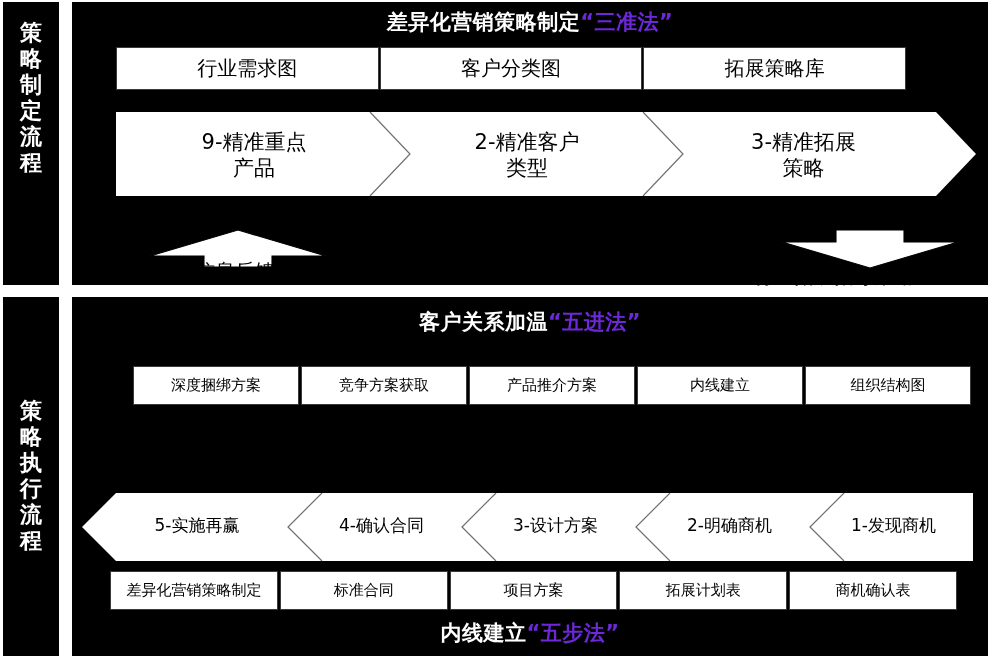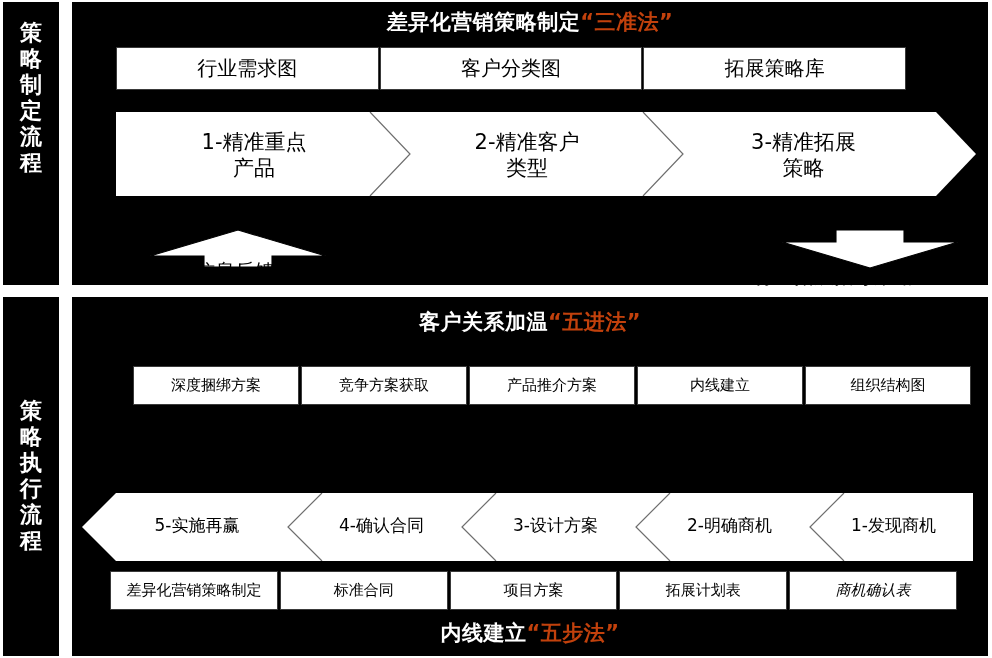--- a/index.html
+++ b/index.html
@@ -53,21 +53,21 @@
   
   .sec-title {
     position: absolute;
     text-align: center;
     font-size: 21px;
     font-weight: 700;
     color: #ffffff;
     white-space: nowrap;
     letter-spacing: 0.5px;
   }
-  .sec-title .accent { color: #c2410c; }
+  .sec-title .accent { color: #6d28d9; }
   .title-top    { left: 72px; width: 916px; top: 8px; }
   .title-mid    { left: 72px; width: 916px; top: 308px; }
   .title-bottom { left: 72px; width: 916px; top: 619px; }
 
   
   .box-row {
     position: absolute;
     display: flex;
   }
   .box {
@@ -100,21 +100,21 @@
   }
   .row-mid-boxes .box:last-child { margin-right: 0; }
 
   .row-bot-boxes { left: 110px; top: 571px; width: 863px; height: 39px; }
   .row-bot-boxes .box {
     width: 171px;
     height: 39px;
     font-size: 15px;
     margin-right: 2px;
   }
-  .row-bot-boxes .box:last-child { margin-right: 16px; font-style: italic; }
+  .row-bot-boxes .box:last-child { margin-right: 16px; }
 
   
   .chev-row {
     position: absolute;
   }
   .chev-row svg { display: block; }
   .chev-label {
     position: absolute;
     color: #000000;
     text-align: center;
@@ -176,21 +176,21 @@
     <div class="box">客户分类图</div>
     <div class="box">拓展策略库</div>
   </div>
 
   <div class="chev-row row-top-chev">
     <svg width="860" height="84" viewBox="0 0 860 84">
       <path d="M0,0 L820,0 L860,42 L820,84 L0,84 Z" fill="#ffffff"></path>
       <path d="M254,0 L294,42 L254,84" fill="none" stroke="#6e6e6e" stroke-width="1.2"></path>
       <path d="M527,0 L567,42 L527,84" fill="none" stroke="#6e6e6e" stroke-width="1.2"></path>
     </svg>
-    <div class="chev-label" style="left:18px; top:18px; width:240px;">1-精准重点
+    <div class="chev-label" style="left:18px; top:18px; width:240px;">9-精准重点
 产品</div>
     <div class="chev-label" style="left:296px; top:18px; width:230px;">2-精准客户
 类型</div>
     <div class="chev-label" style="left:570px; top:18px; width:235px;">3-精准拓展
 策略</div>
   </div>
 
   <div class="fb-arrow fb-up">
     <svg width="180" height="40" viewBox="0 0 180 40">
       <path d="M90,2 L178,28 L124,28 L124,39 L56,39 L56,28 L2,28 Z" fill="#ffffff" stroke="#000000" stroke-width="1.1" stroke-linejoin="miter"></path>

